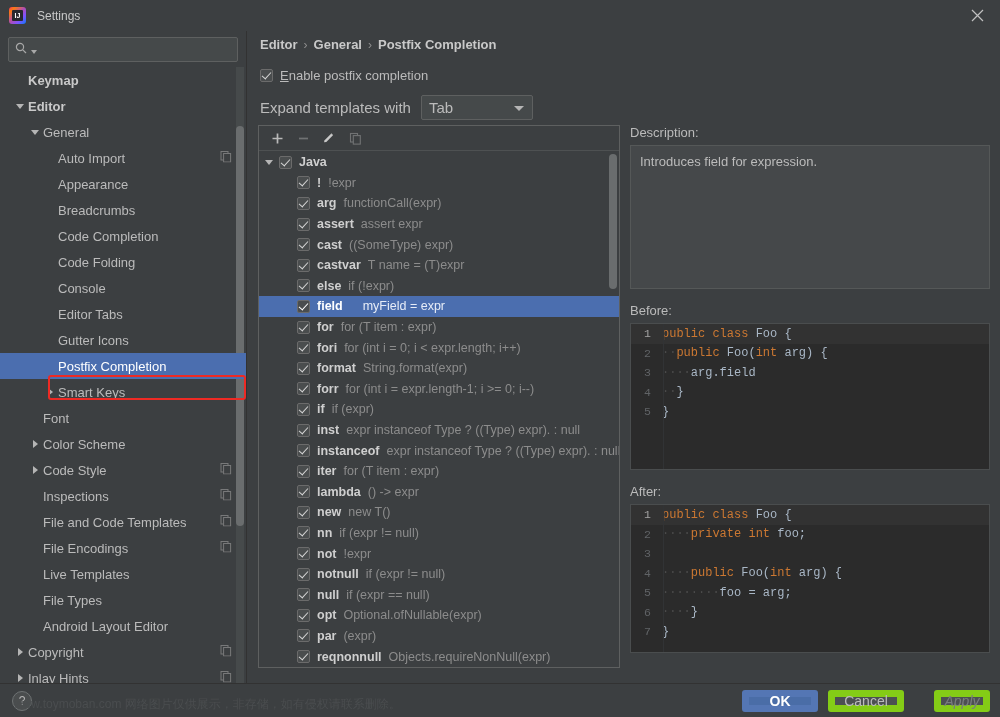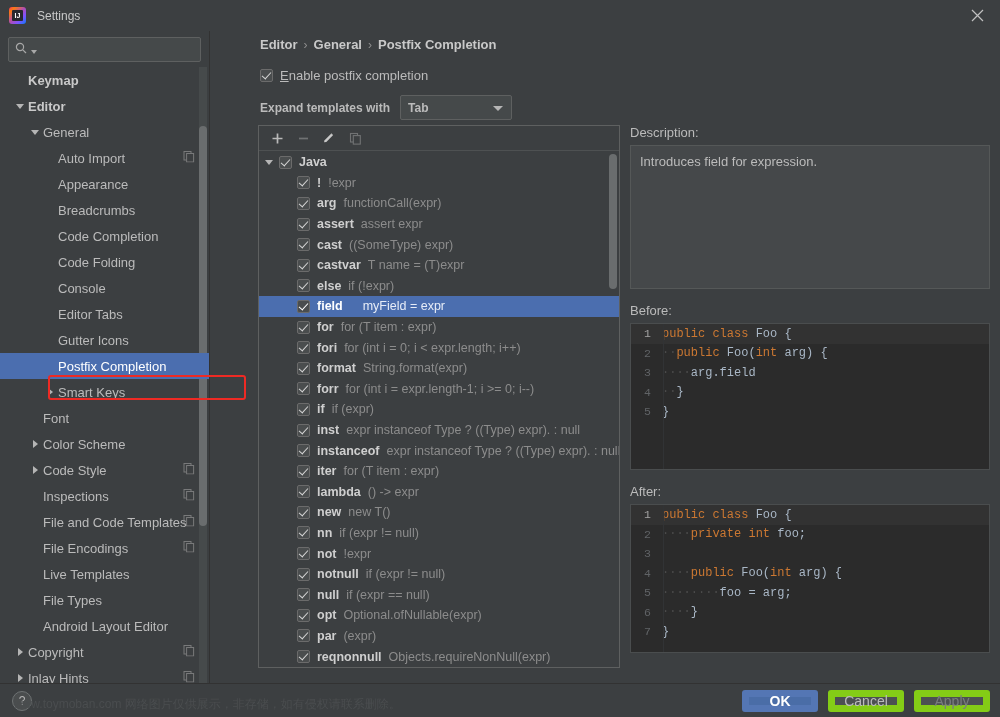--- a/index.html
+++ b/index.html
@@ -40,21 +40,21 @@
   }
   #close-btn {
     position: absolute; right: 0; top: 0; width: 46px; height: 31px;
     display: flex; align-items: center; justify-content: center;
     color: #c0c0c0; font-size: 16px; line-height: 1; cursor: default;
   }
   #close-btn svg { display: block; }
 
   
   #sidebar {
-    position: absolute; left: 0; top: 31px; width: 210px; height: 652px;
+    position: absolute; left: 0; top: 31px; width: 247px; height: 652px;
     background: #3c3f41;
     border-right: 1px solid #323232;
   }
   #search-wrap { padding: 6px 8px 0 8px; }
   #search-box {
     height: 25px; background: #45494a; border: 1px solid #5e6060;
     border-radius: 2px; display: flex; align-items: center; padding: 0 6px;
   }
   #search-box .mag { margin-right: 3px; display:block; }
   #search-box .caret {
@@ -136,21 +136,21 @@
 
   #enable-row {
     position: absolute; left: 12px; top: 37px;
     display: flex; align-items: center; gap: 7px; font-size: 13px;
   }
   #enable-row .lbl { color: #bbbbbb; }
   #enable-row .lbl u { text-decoration: underline; }
 
   #expand-row {
     position: absolute; left: 12px; top: 64px;
-    display: flex; align-items: center; gap: 10px; font-size: 12px; font-weight: bold;
+    display: flex; align-items: center; gap: 10px; font-size: 15px;
   }
   #expand-select {
     width: 112px; height: 25px; background: #45494a;
     border: 1px solid #5e6060; border-radius: 2px;
     display: flex; align-items: center; padding: 0 7px;
     color: #bbbbbb; position: relative;
   }
   #expand-select .dd-caret {
     position: absolute; right: 8px; top: 50%; margin-top: -2px;
     width: 0; height: 0; border-left: 5px solid transparent;
@@ -250,21 +250,21 @@
   }
   .dlg-btn {
     position: absolute; top: 6px; height: 22px;
     border: 7px solid #84cc16; border-radius: 3px;
     background: #4c5052; color: #bbbbbb;
     font-size: 14px; display: flex; align-items: center; justify-content: center;
     font-family: "Liberation Sans", sans-serif;
   }
   #btn-ok { right: 182px; width: 76px; background: #4a6da7; border-color: #5476b4; color: #ffffff; font-weight: bold; }
   #btn-cancel { right: 96px; width: 76px; }
-  #btn-apply { right: 10px; width: 76px; color: #7a7d7e; }
+  #btn-apply { right: 10px; width: 56px; color: #7a7d7e; font-style: italic; }
 
   #watermark {
     position: absolute; left: 14px; bottom: 4px;
     font-size: 12px; color: #4a4d4f; white-space: nowrap;
     font-family: "Liberation Sans", sans-serif;
   }
 </style>
 </head>
 <body>
 

